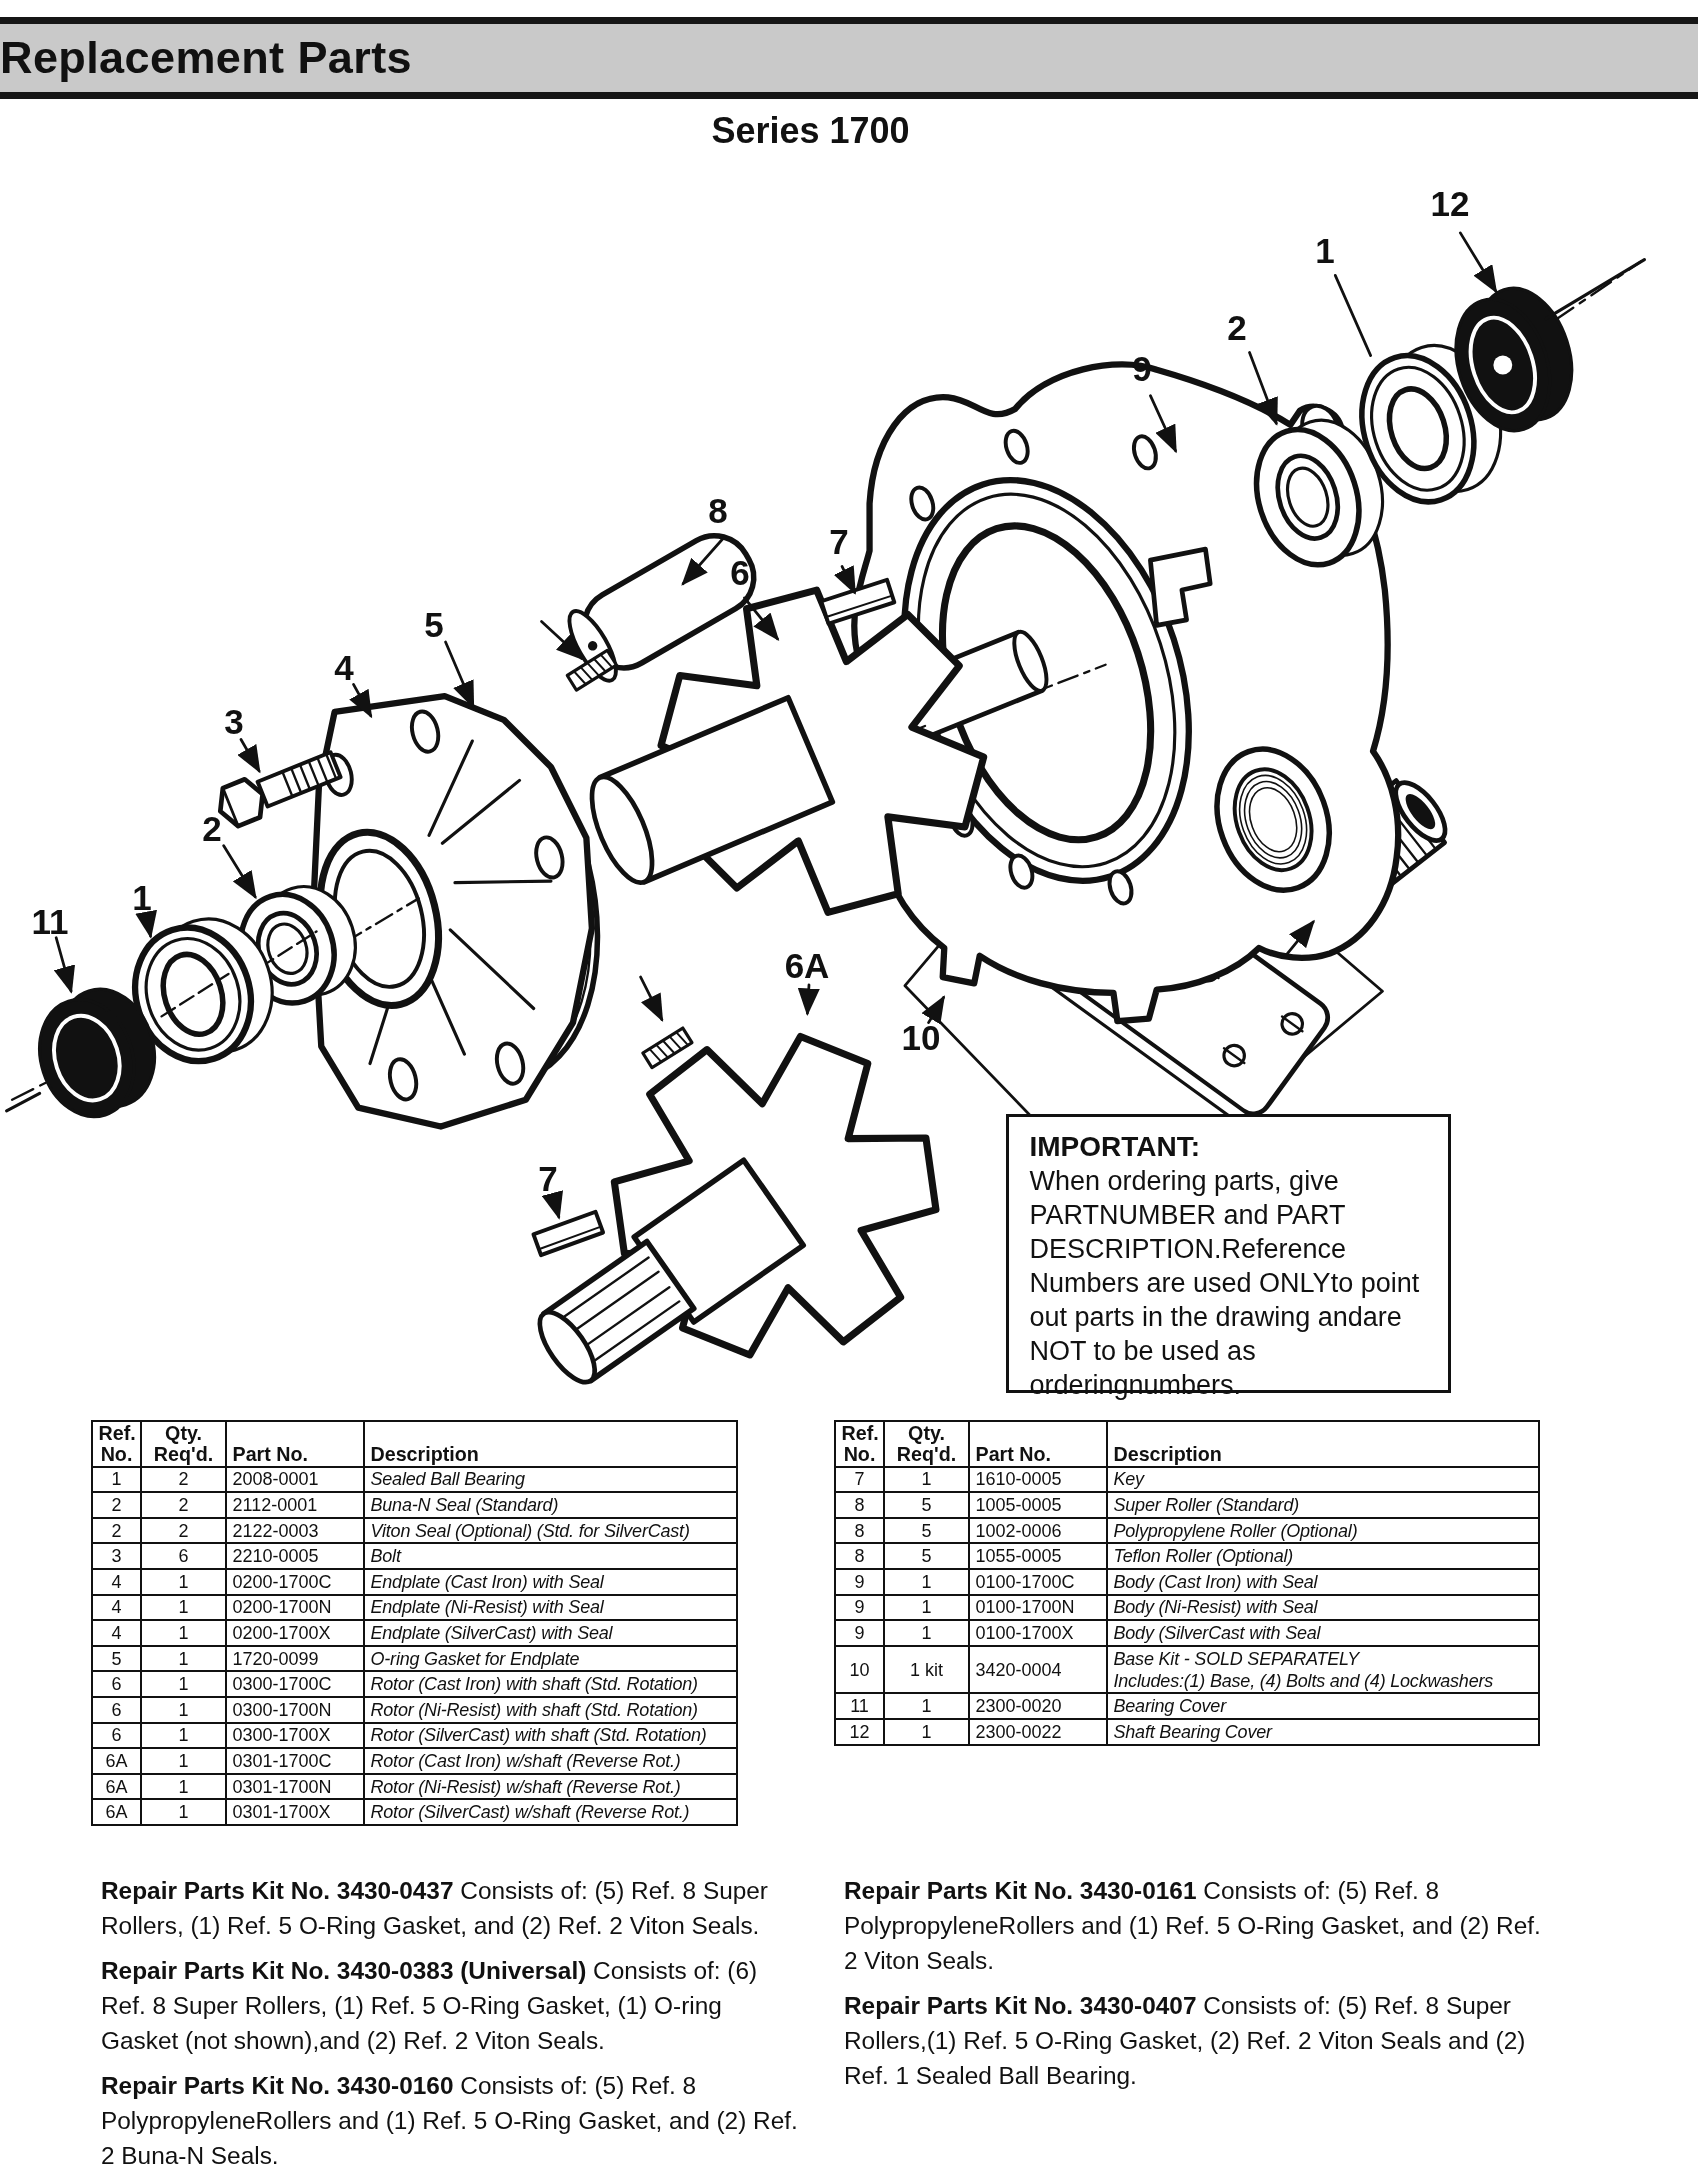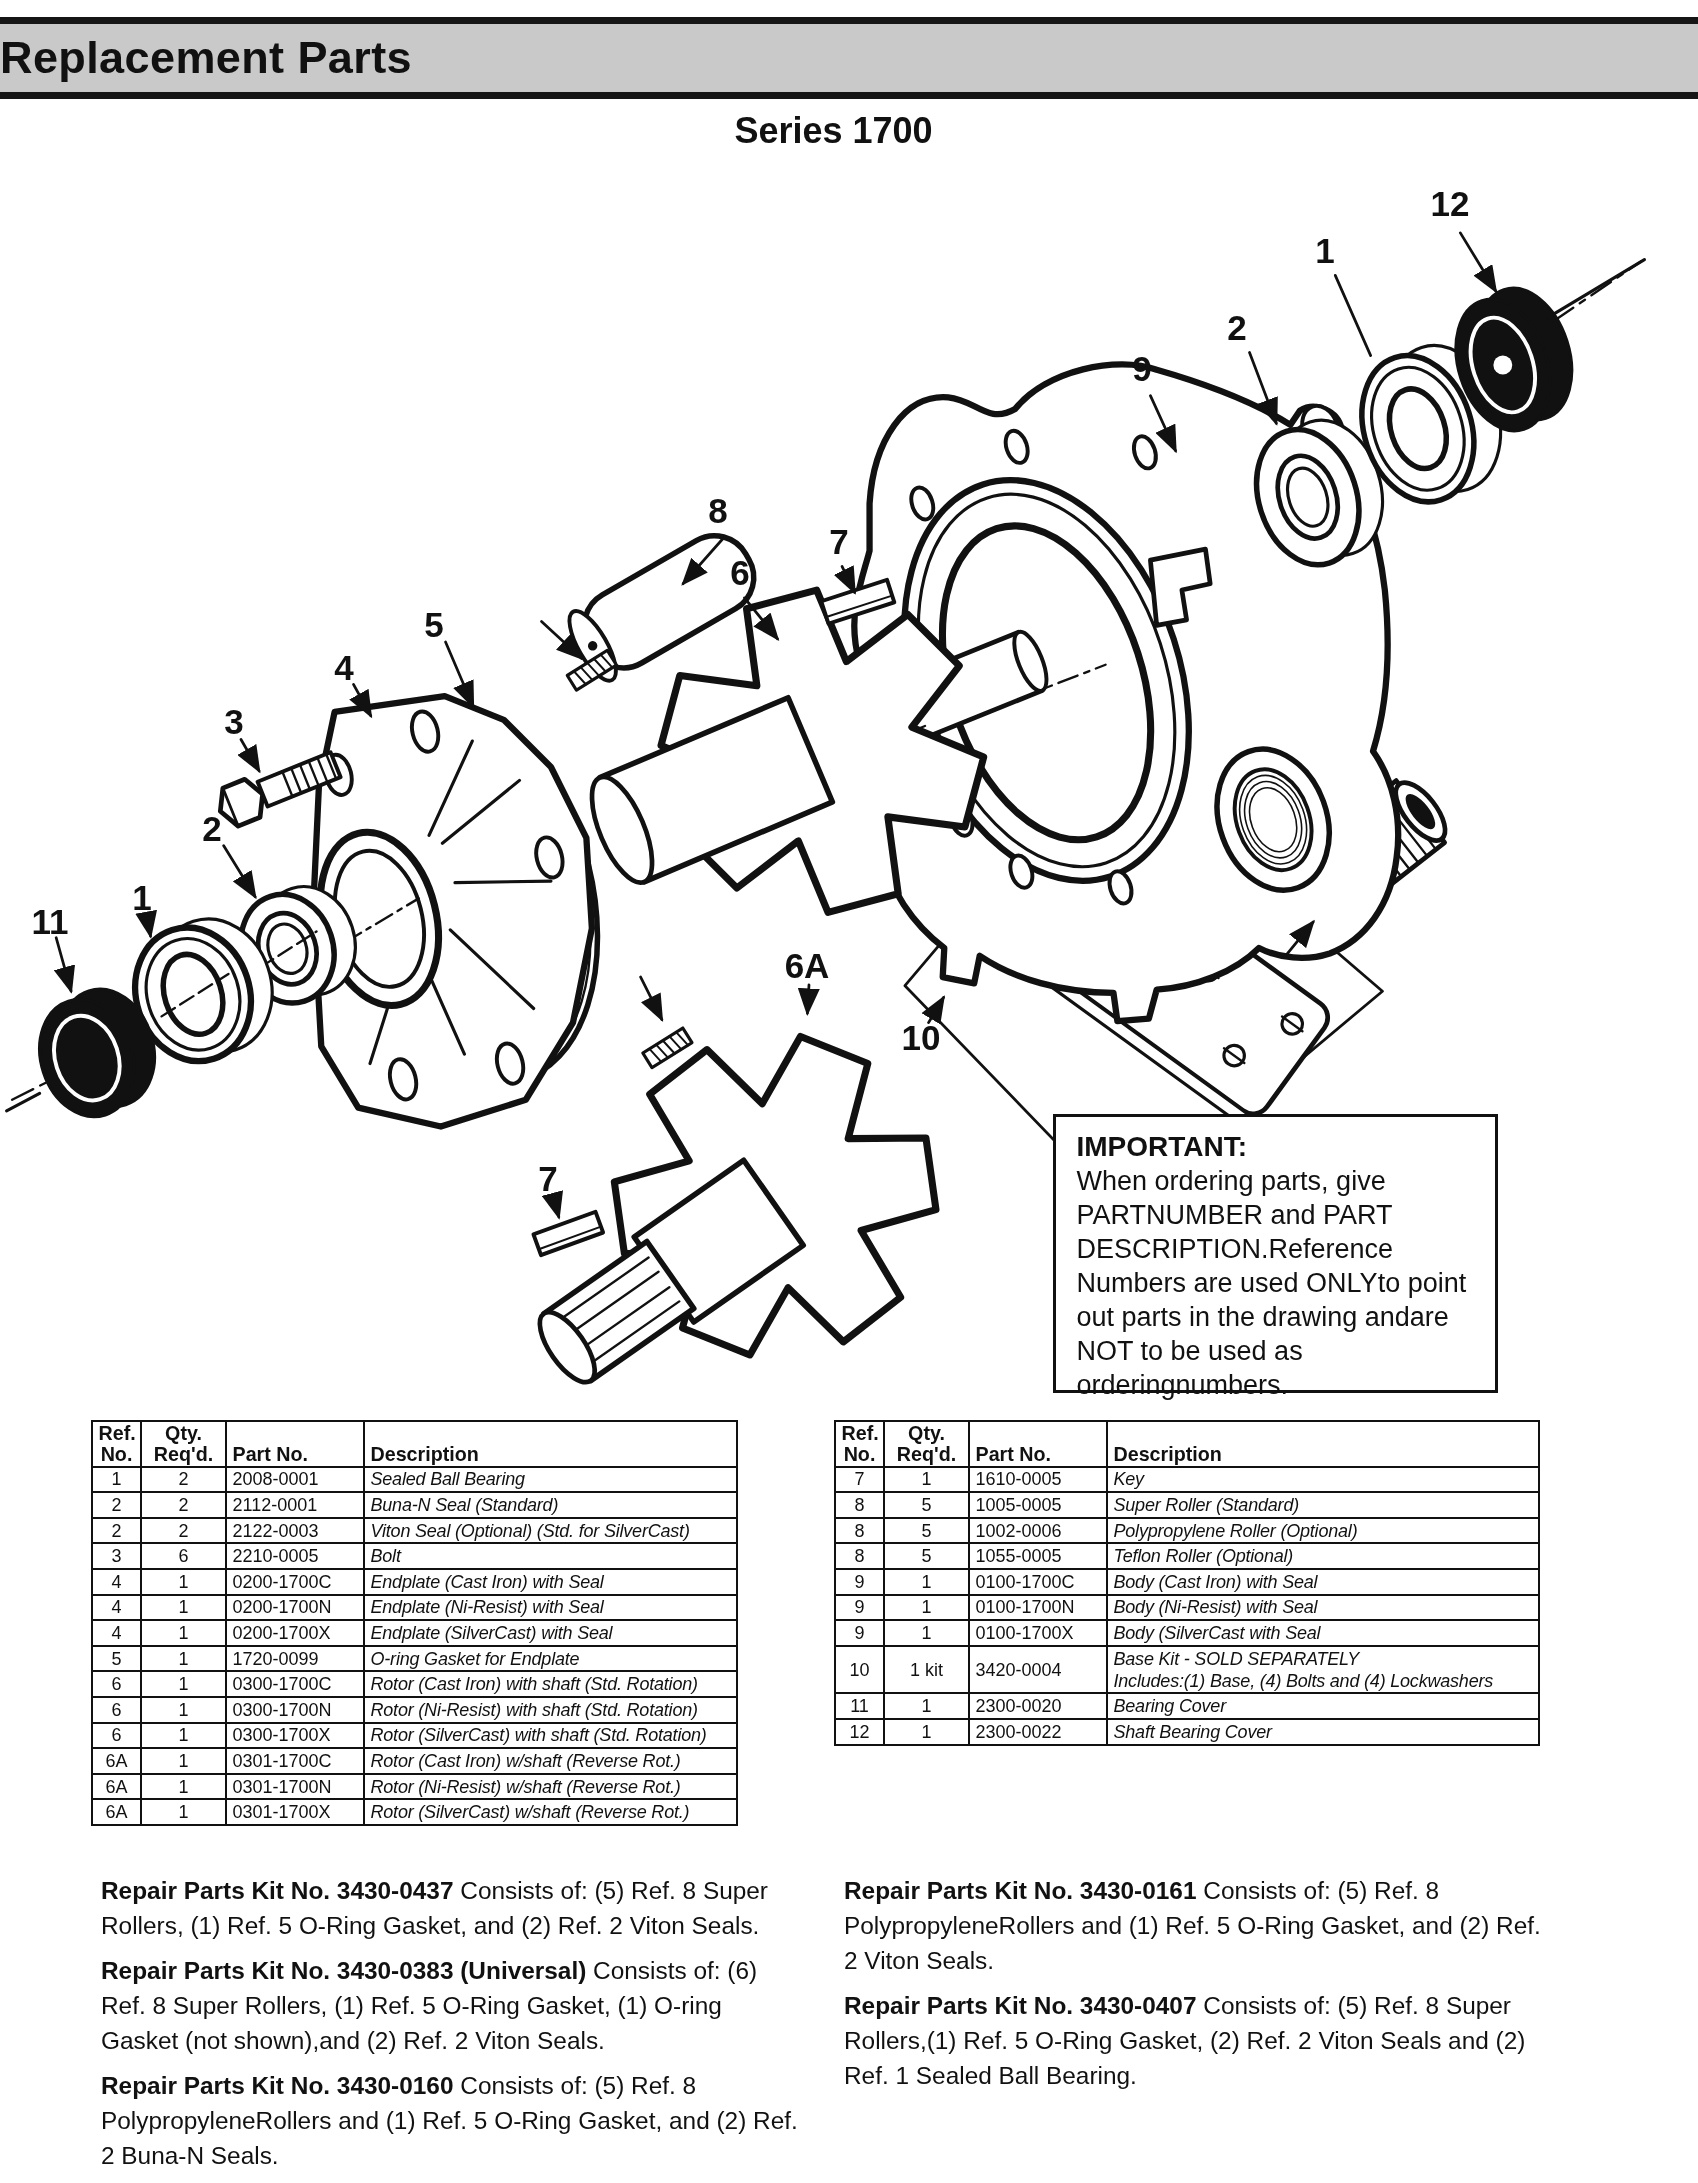--- a/index.html
+++ b/index.html
@@ -4,35 +4,35 @@
 <style>
   html,body{margin:0;padding:0;background:#888;}
   .page{position:relative;width:1699px;height:2183px;background:#fff;
         font-family:"Liberation Sans",sans-serif;color:#111;overflow:hidden;}
   
   .banner{position:absolute;top:17.3px;left:0;width:1699px;height:68px;background:#c9c9c9;
           border-top:7px solid #161616;border-bottom:7px solid #161616;
           display:flex;align-items:center;justify-content:flex-start;}
   .banner-title{font-size:45px;font-weight:bold;letter-spacing:0.4px;}
   .subtitle{position:absolute;top:110px;left:0;width:1621px;text-align:center;
-            font-size:36px;font-weight:bold;padding-left:23px;}
+            font-size:36px;font-weight:bold;}
   
   #diagram-svg{position:absolute;left:0;top:0;width:1699px;height:2183px;}
   .callout{position:absolute;transform:translate(-50%,-50%);font-size:35px;font-weight:bold;
            line-height:1;white-space:nowrap;}
   #co-12{left:1450px;top:203px;}  #co-1r{left:1325px;top:250px;}
   #co-2r{left:1237px;top:327px;}  #co-9{left:1142px;top:368px;}
   #co-8{left:718px;top:510px;}    #co-6{left:740px;top:572px;}
   #co-7t{left:839px;top:541px;}  #co-5{left:434px;top:624px;}
   #co-4{left:344px;top:667px;}    #co-3{left:234px;top:721px;}
   #co-2l{left:212px;top:828px;}  #co-1l{left:142px;top:897px;}
   #co-11{left:50px;top:921px;}   #co-6A{left:807px;top:965px;}
   #co-10{left:921px;top:1037px;} #co-7b{left:548px;top:1178px;}
   
-  #important{position:absolute;left:1053px;top:1114px;width:445px;height:279px;
+  #important{position:absolute;left:1006px;top:1114px;width:445px;height:279px;
              border:3.1px solid #111;box-sizing:border-box;padding:12.6px 20.5px;
              font-size:27px;line-height:34px;background:#fff;}
   #important .imp-title{font-weight:bold;font-size:28px;}
   
   .ptable{position:absolute;border-collapse:collapse;table-layout:fixed;background:#fff;border-radius:27px;}
   .ptable th,.ptable td{border:2.4px solid #111;padding:0.8px 5.5px;font-size:18px;line-height:22px;
                         white-space:pre-line;vertical-align:middle;}
   .ptable th{font-weight:bold;text-align:left;vertical-align:bottom;font-size:19.7px;line-height:21px;}
   .ptable th.c0,.ptable th.c1{text-align:center;vertical-align:middle;}
   .ptable td.c0,.ptable td.c1{text-align:center;}

